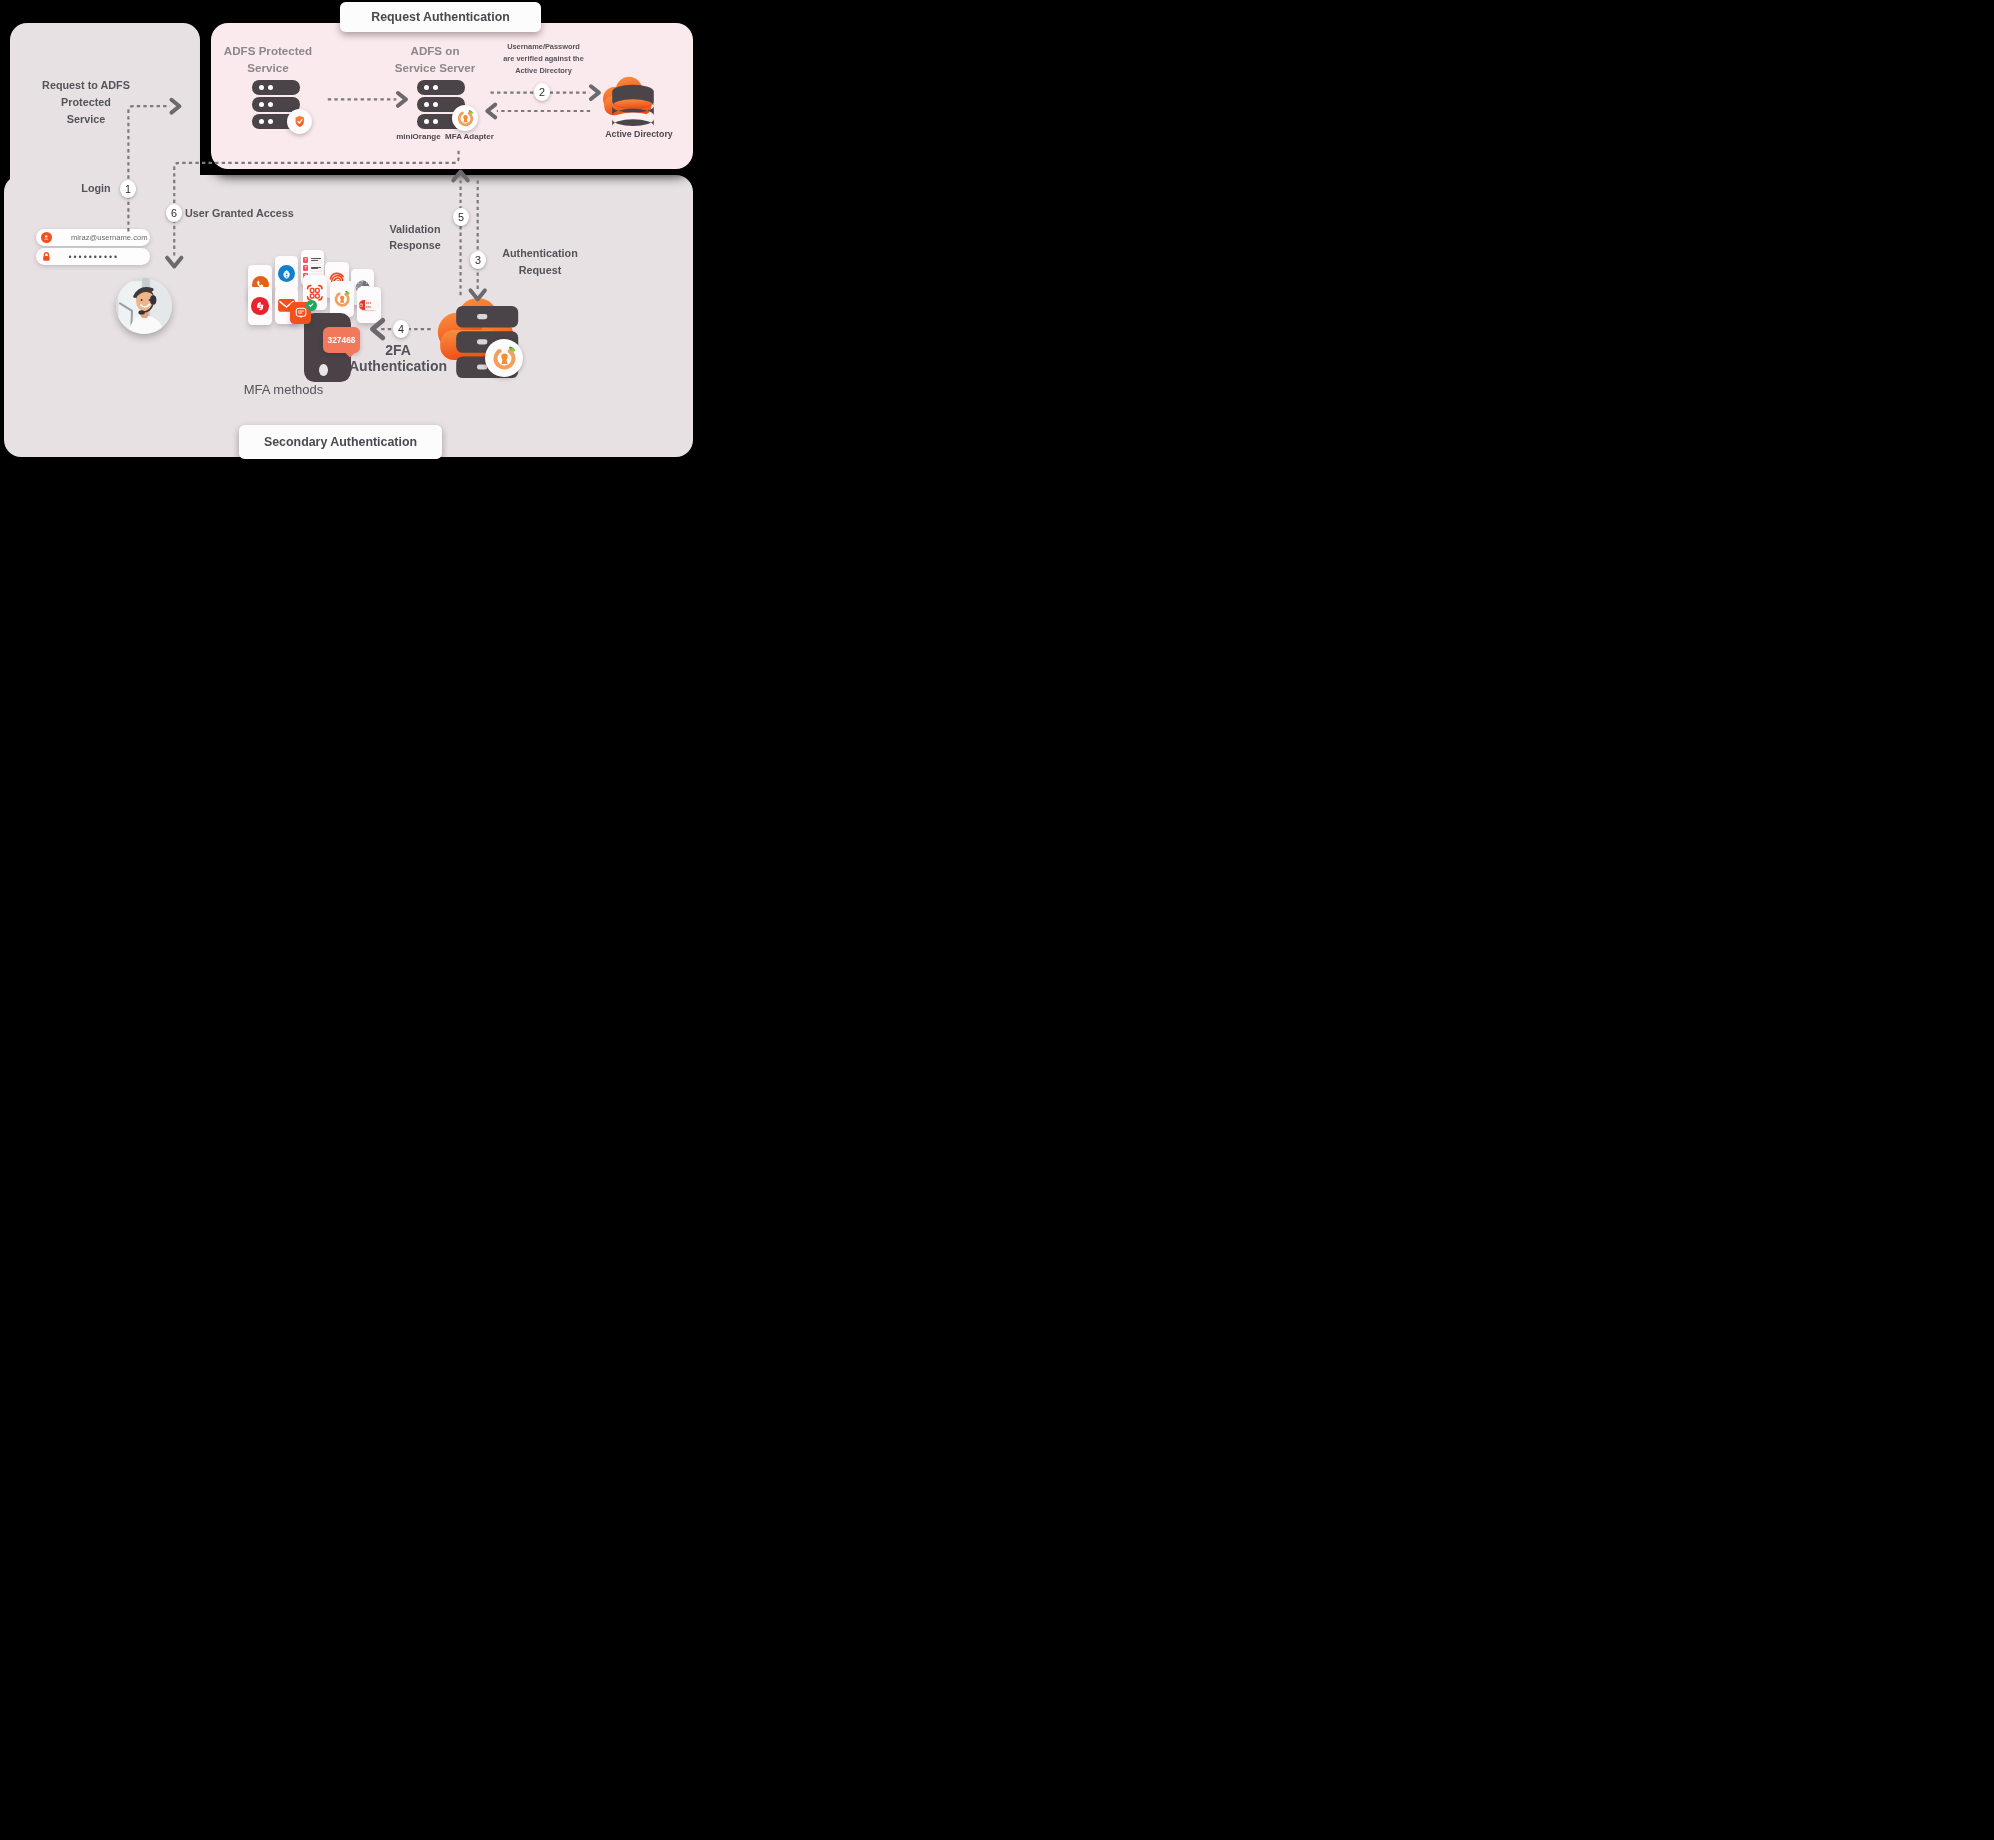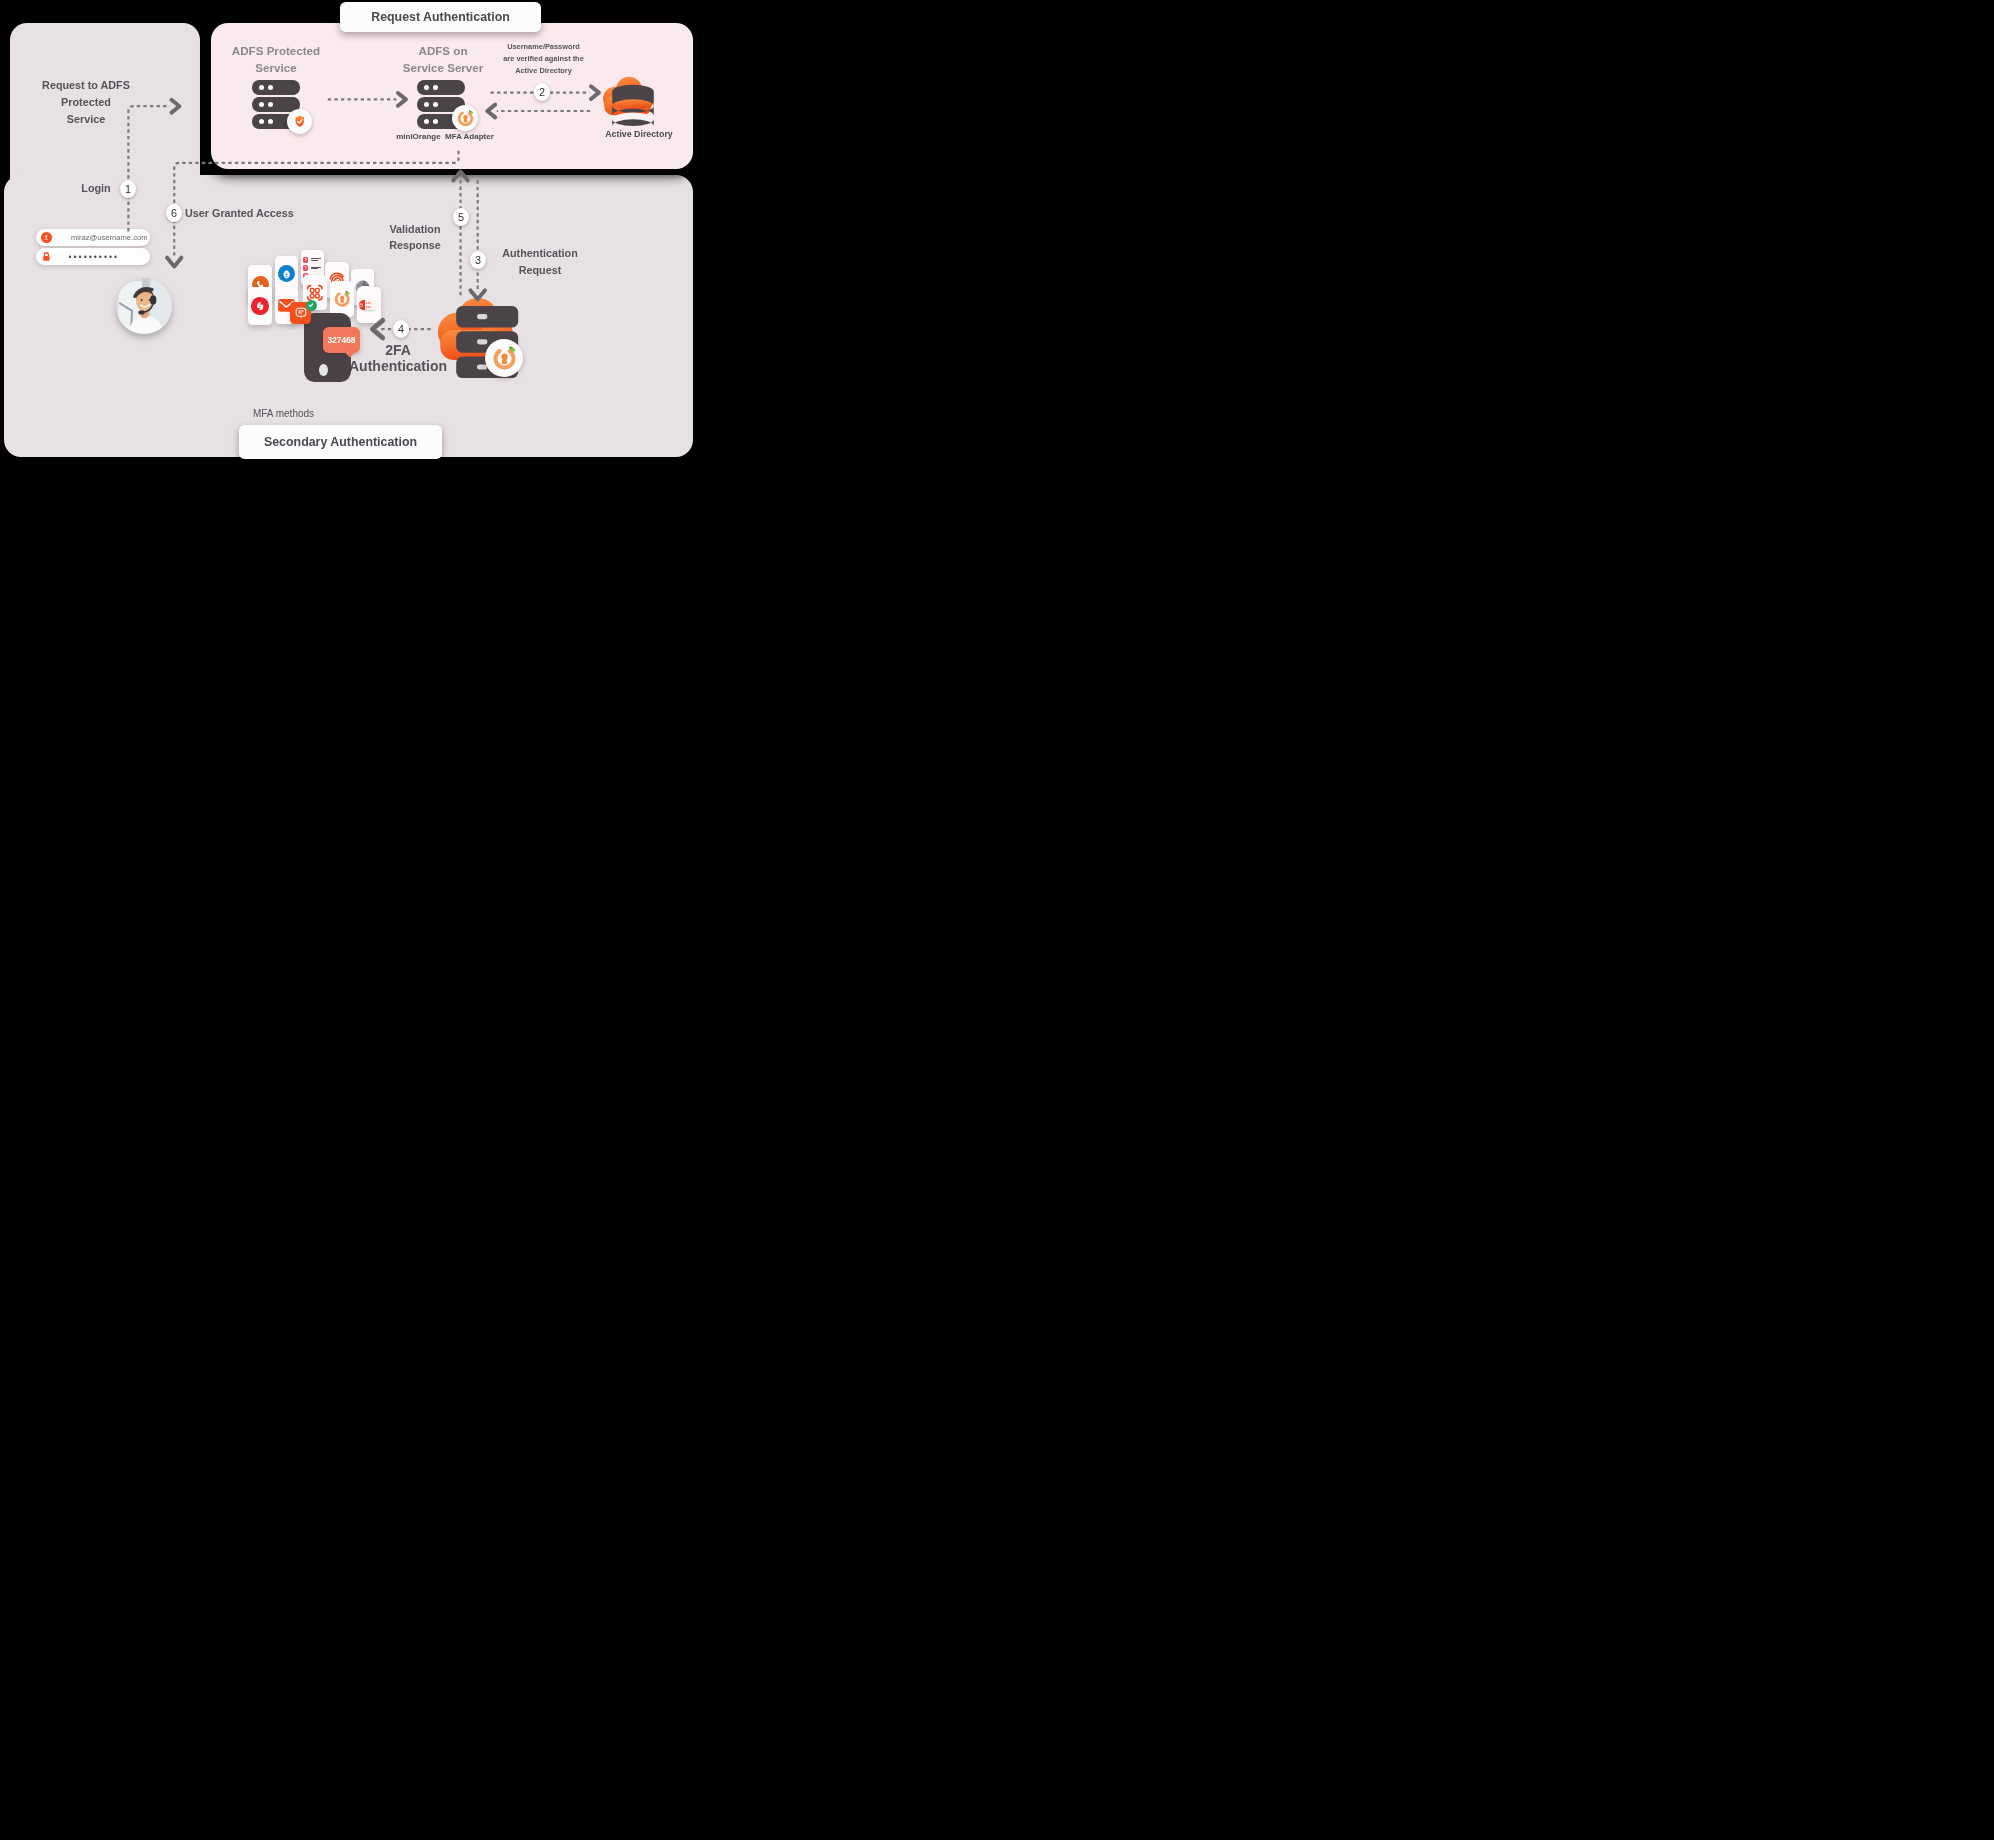--- a/index.html
+++ b/index.html
@@ -6,21 +6,21 @@
   .canvas{position:relative;width:695px;height:460px;background:#000;overflow:hidden;
           font-family:"Liberation Sans",sans-serif;}
   .abs{position:absolute;}
   .panel{position:absolute;border-radius:17px;}
   .panel.gray{background:#E7E1E3;}
   .panel.pink{background:#FBEAED;box-shadow:0 6.4px 12px rgba(0,0,0,.85);}
   .titlebox{position:absolute;background:#FDFCFD;border-radius:5.6px;display:flex;
             align-items:center;justify-content:center;font-weight:700;color:#4B484F;
             box-shadow:0 3.2px 7.2px rgba(30,10,20,.35);}
   .lbl{position:absolute;font-weight:700;color:#55525A;text-align:center;}
-  .lbl.mid{color:#8A878D;padding-left:8px;}
+  .lbl.mid{color:#8A878D;}
   .lbl.dark{color:#4B484F;}
   .numbadge{position:absolute;width:16px;height:18.4px;border-radius:50%;background:#FFFFFF;
             display:flex;align-items:center;justify-content:center;font-size:10.8px;font-weight:500;
             color:#2F2D31;box-shadow:0 1.2px 3.6px rgba(0,0,0,.28);z-index:6;}
   .pill{position:absolute;width:114px;height:17px;background:#FEFDFE;border-radius:8.4px;
         display:flex;align-items:center;box-shadow:0 1.6px 4px rgba(70,40,50,.22);z-index:4;}
   .card{position:absolute;background:#FDFBFC;border-radius:4.4px;box-shadow:0 2.8px 5.6px rgba(60,40,50,.22);
         display:flex;align-items:center;justify-content:center;z-index:4;}
   .serverbar{position:absolute;width:48px;height:14.8px;border-radius:7.2px;background:#4A4347;}
   .dot{position:absolute;width:5.2px;height:5.2px;border-radius:50%;background:#FFFFFF;top:4.8px;}
@@ -221,21 +221,21 @@
     <div>Response</div>
   </div>
   <div class="lbl" style="left:484px;top:245px;width:112px;font-size:10.8px;line-height:17px;z-index:3;">
     <div>Authentication</div>
     <div>Request</div>
   </div>
   <div class="lbl" style="left:346px;top:342px;width:104px;font-size:14px;line-height:16.4px;z-index:3;">
     <div>2FA</div>
     <div>Authentication</div>
   </div>
-  <div class="lbl" style="left:231px;top:408px;width:105px;font-size:10px;font-weight:500;z-index:3;">
+  <div class="lbl" style="left:231px;top:382px;width:105px;font-size:13px;font-weight:500;z-index:3;">
     <span>MFA methods</span>
   </div>
 
   <div class="card" style="left:248px;top:265px;width:24px;height:38px;">
     <span style="width:17px;height:17px;border-radius:50%;background:#E2621B;display:flex;align-items:center;justify-content:center;">
       <svg width="8.8" height="8.8" viewBox="0 0 16 16">
           <path d="M3.4 1.6 c.9-.3 1.8.1 2.2.9 l.8 1.7 c.3.7.1 1.5-.4 2 l-.6.6 c.5 1.2 1.5 2.2 2.7 2.7 l.6-.6 c.5-.5 1.3-.7 2-.4 l1.7.8 c.8.4 1.2 1.3.9 2.2 l-.3 1 c-.3.9-1.2 1.5-2.1 1.4 C6.4 13.6 2.4 9.6 1.9 4.9 c-.1-.9.5-1.8 1.4-2.1 z" fill="#fff"></path>
         </svg>
     </span>
   </div>

